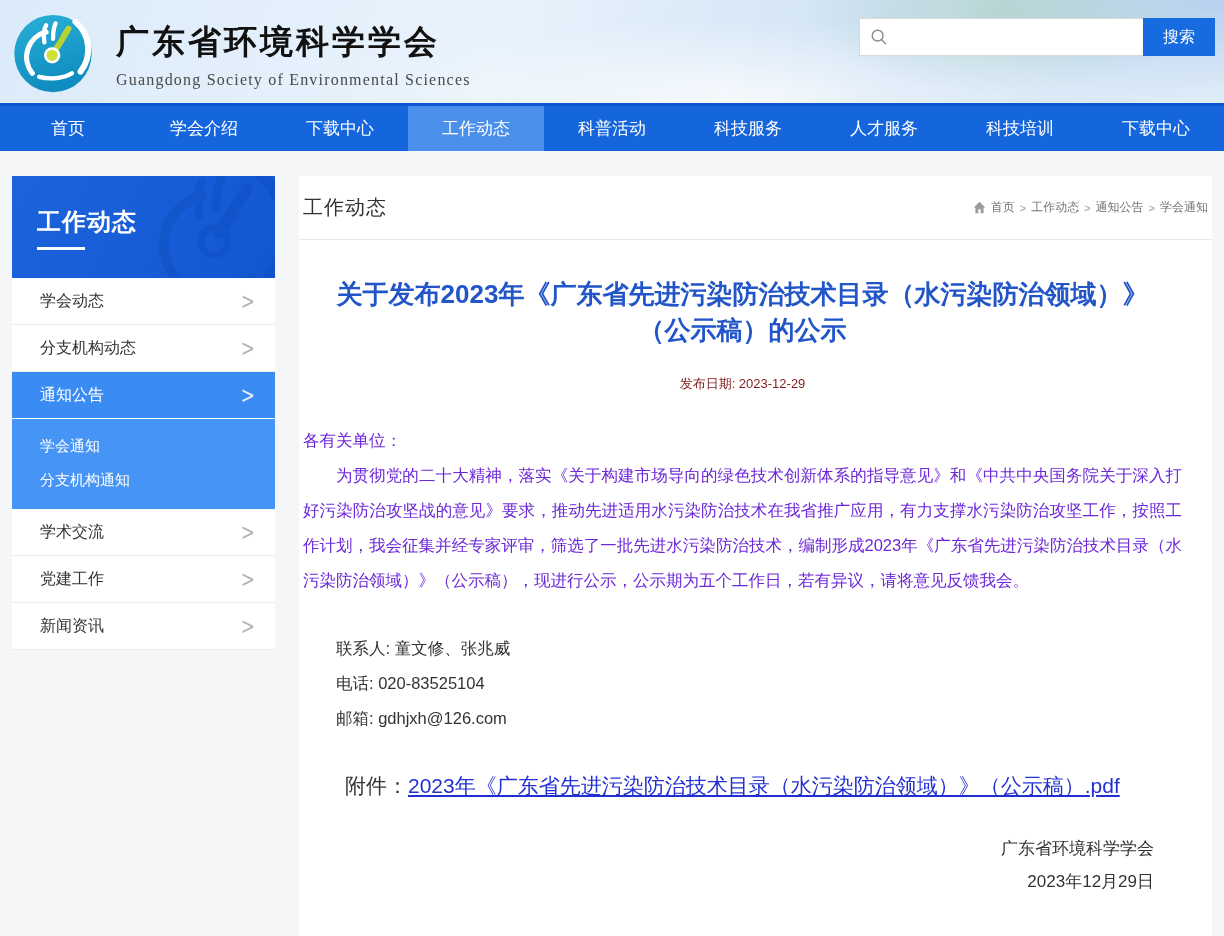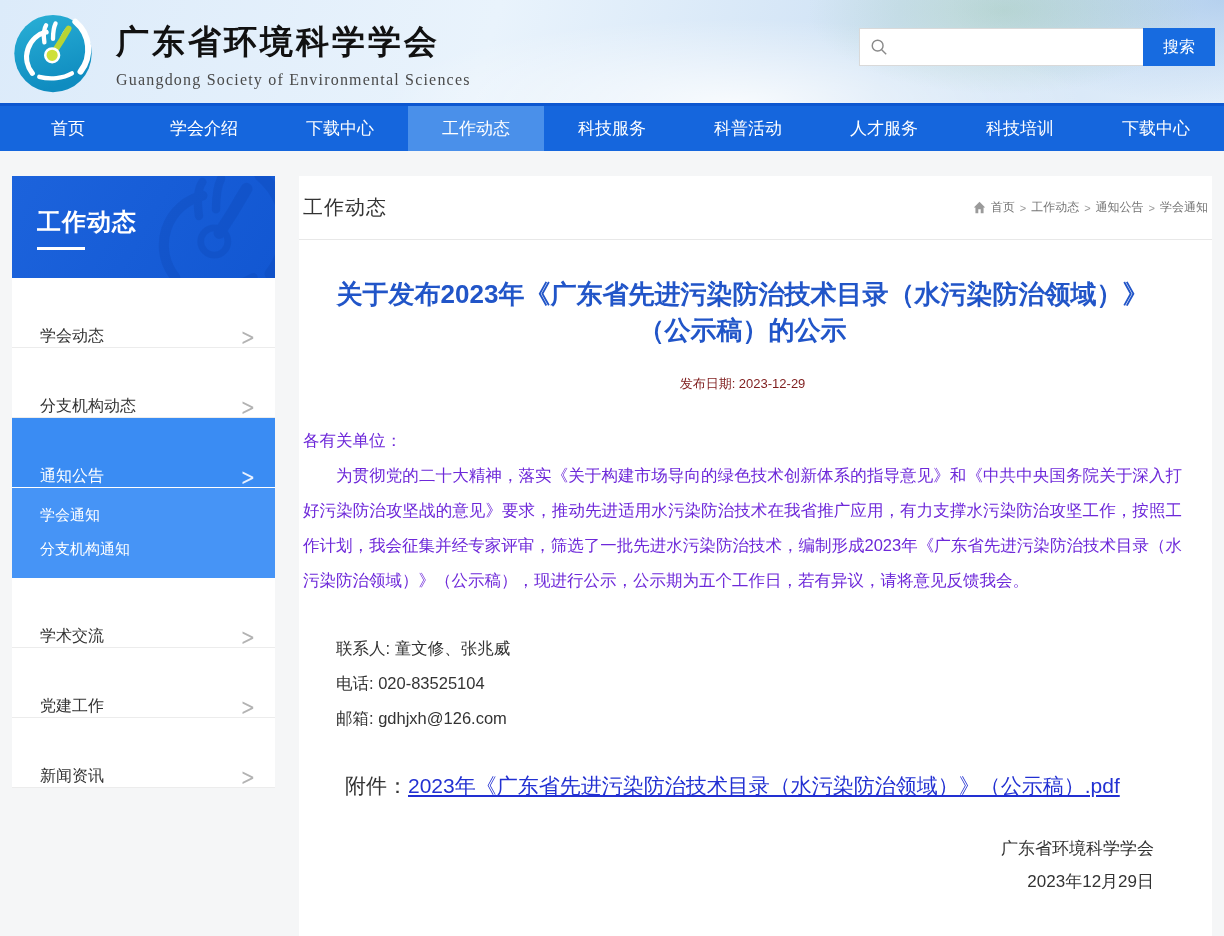--- a/index.html
+++ b/index.html
@@ -24,21 +24,21 @@
   .logo { position:absolute; left:10px; top:8px; width:86px; height:86px; }
   .brand { position:absolute; left:116px; top:20px; }
   .brand-cn {
     font-family:"Liberation Serif","DejaVu Serif",serif;
     font-size:33px; font-weight:bold; color:#111; letter-spacing:3px;
   }
   .brand-en {
     font-family:"Liberation Serif","DejaVu Serif",serif;
     font-size:16px; color:#4a4a4a; letter-spacing:1.2px; margin-top:6px;
   }
-  .search { position:absolute; right:9px; top:28px; height:28px; display:flex; }
+  .search { position:absolute; right:9px; top:28px; height:28px; display:flex;align-items:flex-end; }
   .search-input-wrap {
     width:284px; height:38px; background:#fff; border:1px solid #d9d9d9; border-right:none;
     display:flex; align-items:center; padding-left:10px;
   }
   .search-input { border:none; outline:none; flex:1; height:30px; font-size:15px; background:transparent; }
   .search-btn {
     width:72px; height:38px; background:#176be0; color:#fff; font-size:16px;
     border:none; cursor:pointer;
   }
   .mag { width:18px; height:18px; margin-right:8px; }
@@ -58,21 +58,21 @@
   .sidebar { position:absolute; left:12px; top:25px; width:263px; }
   .side-head {
     height:102px; background:linear-gradient(120deg,#1c63dc 0%,#1257d2 100%);
     position:relative; overflow:hidden;
   }
   .side-head .watermark { position:absolute; right:-26px; top:-28px; width:170px; height:170px; opacity:0.22; }
   .side-title { position:absolute; left:25px; top:30px; color:#fff; font-size:24px; font-weight:bold; letter-spacing:1px; }
   .side-title::after { content:""; display:block; width:48px; height:3px; background:#fff; margin-top:9px; }
   .side-menu { background:#fff; }
   .side-item {
-    height:70px; display:flex; align-items:flex-end; justify-content:space-between;
+    height:47px; display:flex; align-items:center; justify-content:space-between;
     padding:0 20px 0 28px; border-bottom:1px solid #ececec; background:#fff;
     font-size:16px; color:#333; cursor:pointer;
   }
   .side-item .chev { color:#b3b3b3; font-size:17px; font-family:"DejaVu Sans",sans-serif; transform:scaleY(1.3); }
   .side-item.active { background:#3a8cf3; color:#fff; border-bottom:1px solid #fff; }
   .side-item.active .chev { color:#e8f1ff; }
   .side-sub { background:#4694f6; padding:10px 0 12px; }
   .side-sub-item {
     height:34px; line-height:34px; padding-left:28px; color:#fff; font-size:15px; cursor:pointer;
   }
@@ -138,22 +138,22 @@
     </div>
     <button class="search-btn">搜索</button>
   </div>
 </div>
 
 <div class="navbar">
   <a class="nav-item">首页</a>
   <a class="nav-item">学会介绍</a>
   <a class="nav-item">下载中心</a>
   <a class="nav-item active">工作动态</a>
+  <a class="nav-item">科普活动</a>
   <a class="nav-item">科技服务</a>
-  <a class="nav-item">科普活动</a>
   <a class="nav-item">人才服务</a>
   <a class="nav-item">科技培训</a>
   <a class="nav-item">下载中心</a>
 </div>
 
 <div class="page">
 
   <div class="sidebar">
     <div class="side-head">
       <svg class="watermark" viewBox="0 0 100 100">

